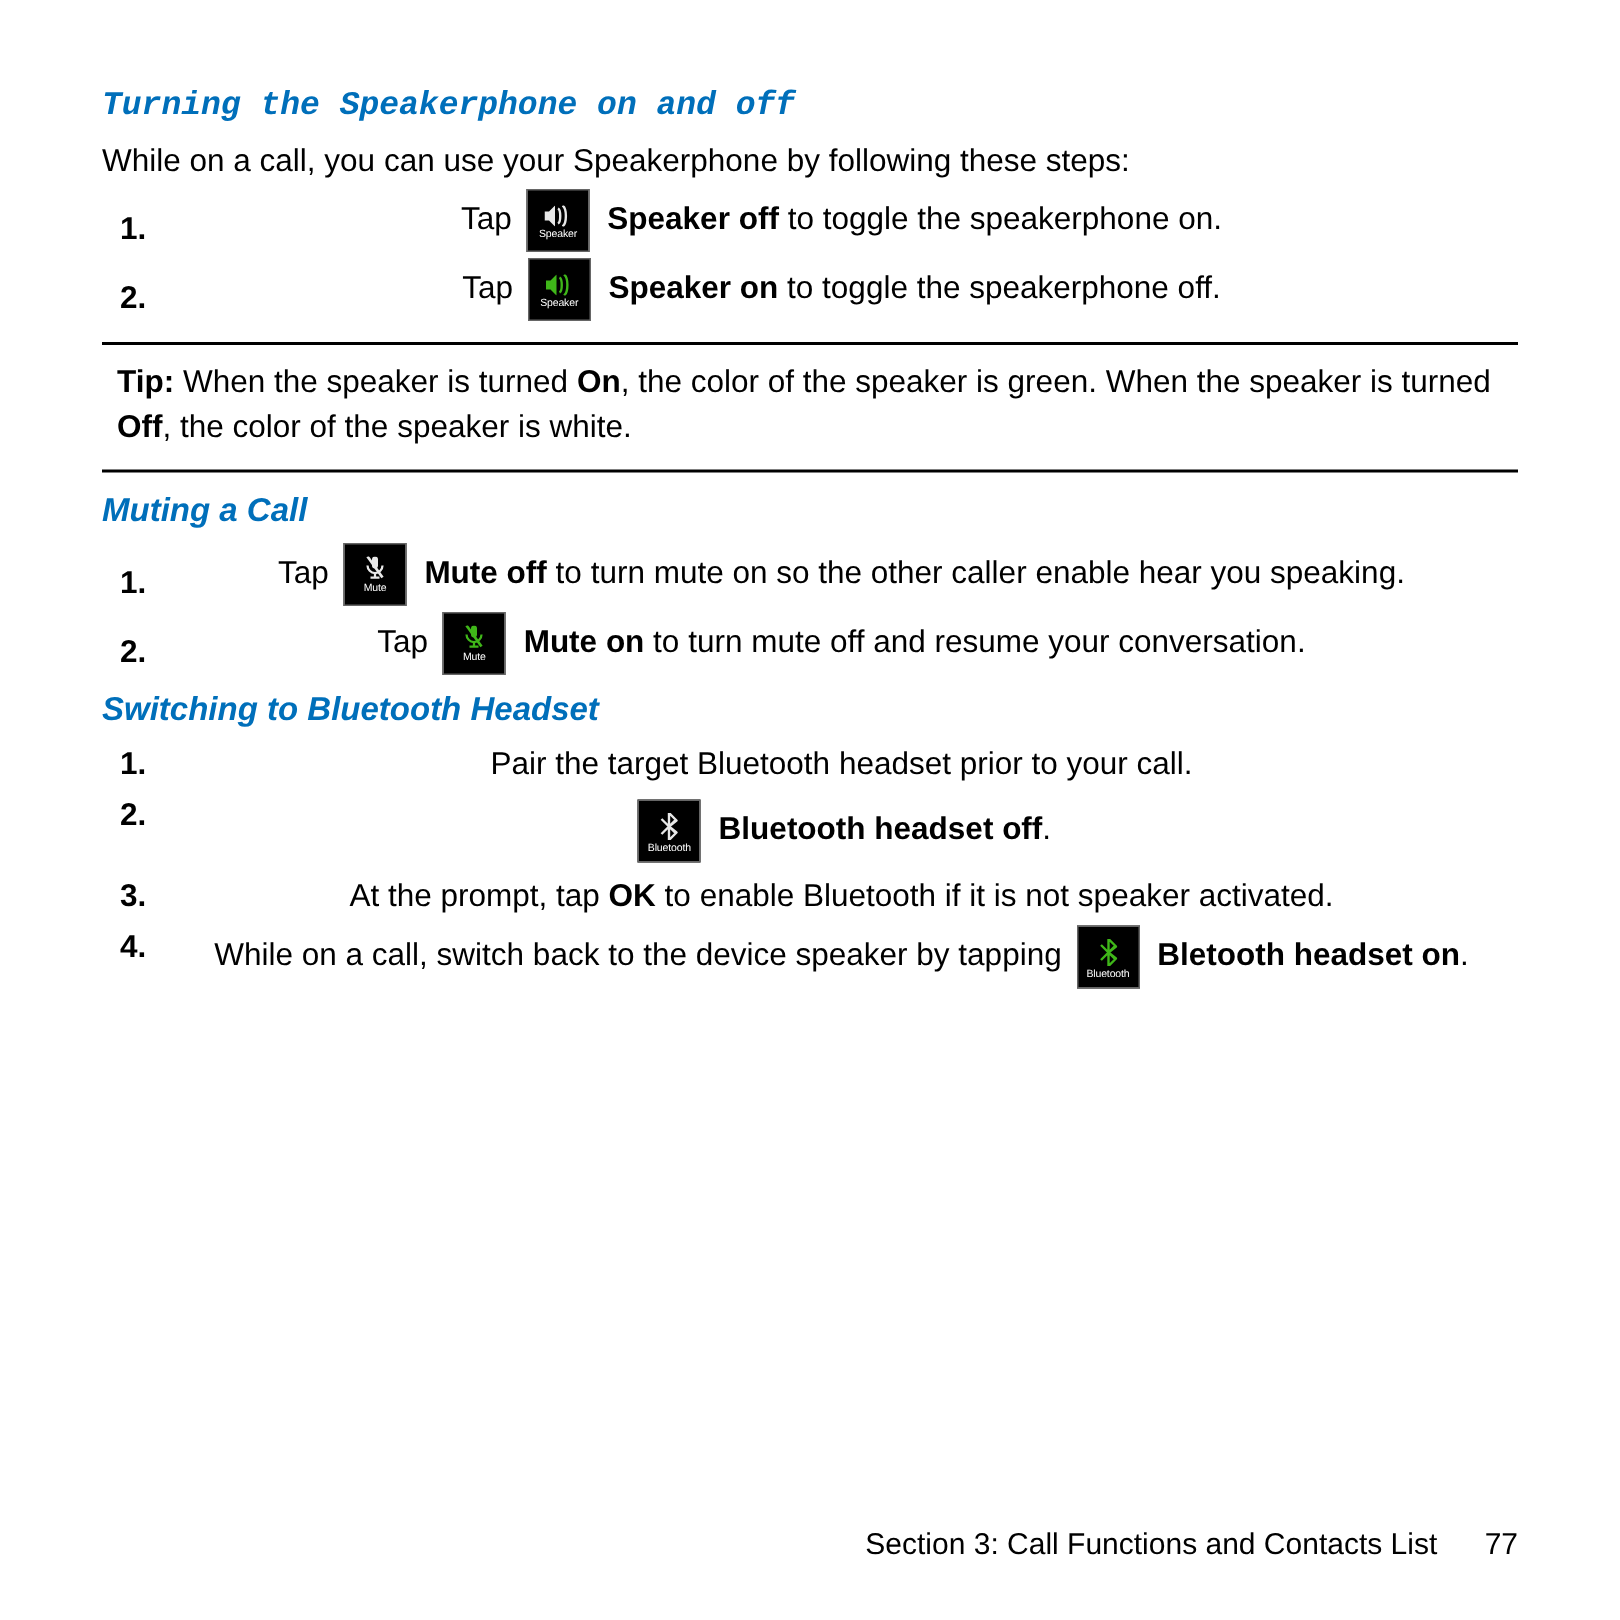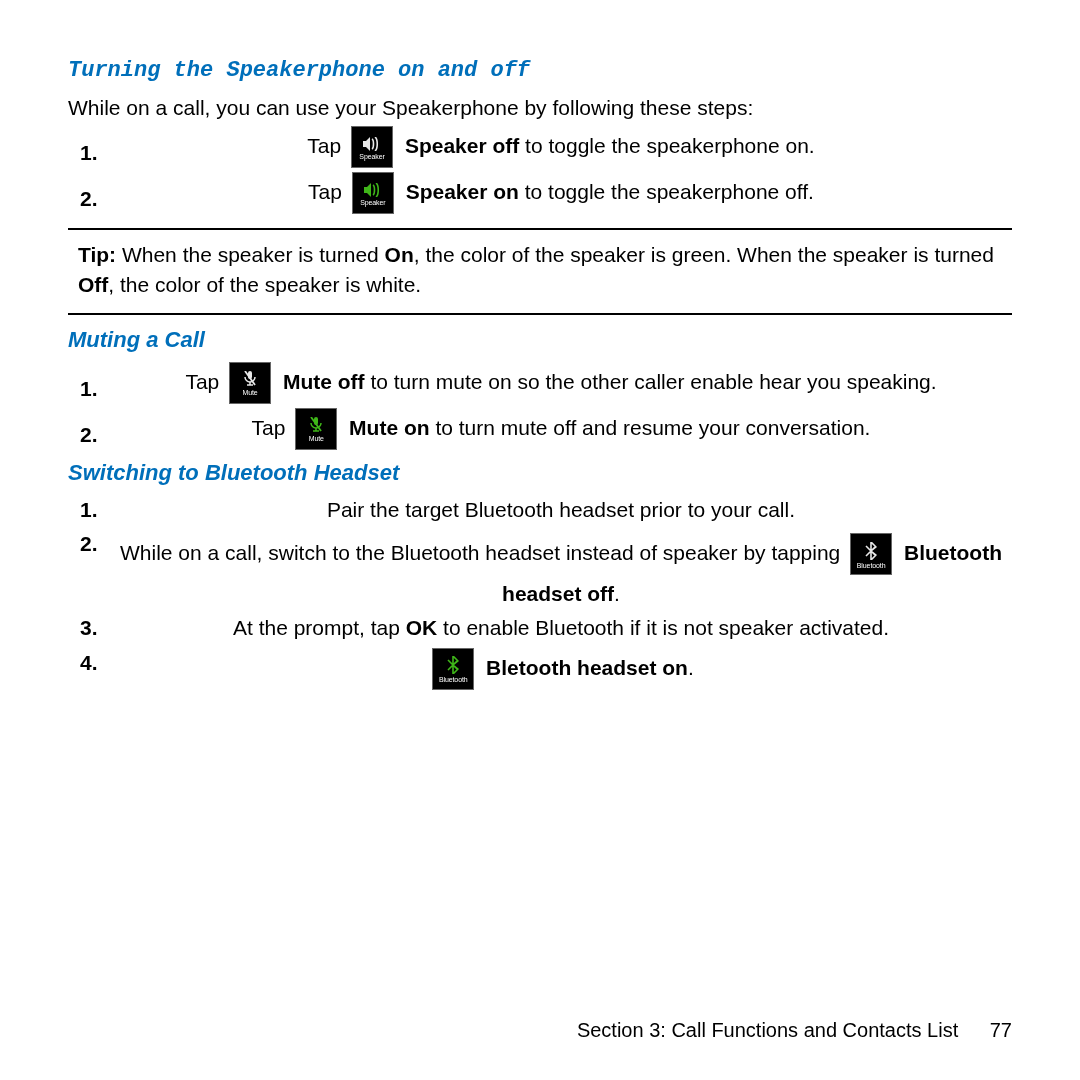--- a/index.html
+++ b/index.html
@@ -97,35 +97,35 @@
       <span class="lab">Mute</span>
     </span>
     <b>Mute on</b><span> to turn mute off and resume your conversation.</span>
   </li>
 </ol>
 
 <div class="h">Switching to Bluetooth Headset</div>
 <ol>
   <li><span>Pair the target Bluetooth headset prior to your call.</span></li>
   <li>
-    <span>While on a call, switch to the Bluetooth headset instead of speaker by tapping </span>
     <span class="ibtn off" style="margin-top:4px;margin-bottom:4px;">
       <span class="glyph">
         <svg width="12" height="18" viewBox="0 0 12 18">
             <path d="M6 0v18l5-5-5-4 5-4-5-5M1 4l10 10M1 14l10-10" fill="none" stroke="currentColor" stroke-width="1.6" stroke-linejoin="round"></path>
           </svg>
       </span>
       <span class="lab">Bluetooth</span>
     </span>
     <b>Bluetooth headset off</b><span>.</span>
   </li>
   <li>
     <span>At the prompt, tap </span><b>OK</b><span> to enable Bluetooth if it is not speaker activated.</span>
   </li>
   <li>
+    <span>While on a call, switch back to the device speaker by tapping </span>
     <span class="ibtn on">
       <span class="glyph">
         <svg width="12" height="18" viewBox="0 0 12 18">
             <path d="M6 0v18l5-5-5-4 5-4-5-5M1 4l10 10M1 14l10-10" fill="none" stroke="currentColor" stroke-width="1.6" stroke-linejoin="round"></path>
           </svg>
       </span>
       <span class="lab">Bluetooth</span>
     </span>
     <b>Bletooth headset on</b><span>.</span>
   </li>

